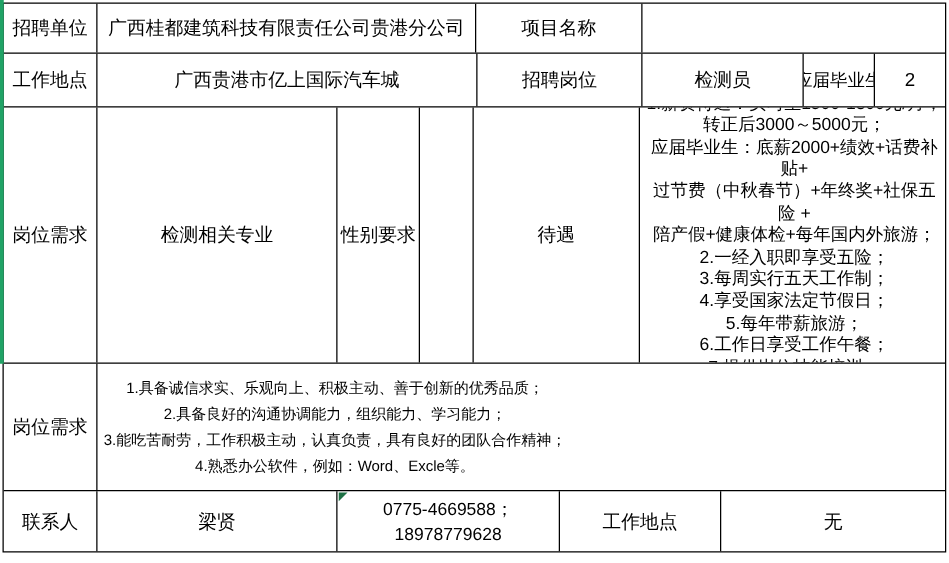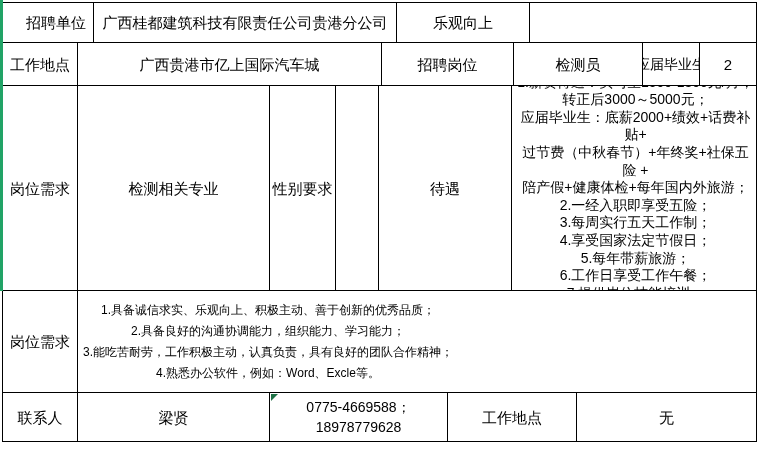--- a/index.html
+++ b/index.html
@@ -30,21 +30,21 @@
     line-height:19px;
     overflow:hidden;
     white-space:pre-line;
     position:relative;
   }
   .cell.last{border-right:none;flex:1;}
   .cell.left{
     justify-content:flex-start;text-align:center;
     padding:2px 2px 2px 5px;
   }
-  .r1{height:40px;padding-left:16px;}
+  .r1{height:40px;}
   .r2{height:43px;}
   .r3{height:205px;}
   .r4{height:102px;}
   .r5{height:48px;}
   .w-label{width:75px;}
   .treat{font-size:14px;line-height:17.6px;}
   .reqs{font-size:12px;line-height:21px;}
   .nowrap{white-space:nowrap;font-size:14px;}
   .green-strip{
     position:absolute;left:0;top:0;width:3px;height:291px;z-index:3;
@@ -58,21 +58,21 @@
 </head>
 <body>
 
 <div class="sheet">
 
   <div class="tbl">
 
     <div class="row r1">
       <div class="cell w-label">招聘单位</div>
       <div class="cell" style="width:303px">广西桂都建筑科技有限责任公司贵港分公司</div>
-      <div class="cell" style="width:133px">乐观向上</div>
+      <div class="cell" style="width:133px">项目名称</div>
       <div class="cell last"></div>
     </div>
 
     <div class="row r2">
       <div class="cell w-label">工作地点</div>
       <div class="cell" style="width:304px">广西贵港市亿上国际汽车城</div>
       <div class="cell" style="width:132px">招聘岗位</div>
       <div class="cell" style="width:129px">检测员</div>
       <div class="cell nowrap" style="width:57px">应届毕业生</div>
       <div class="cell last">2</div>

